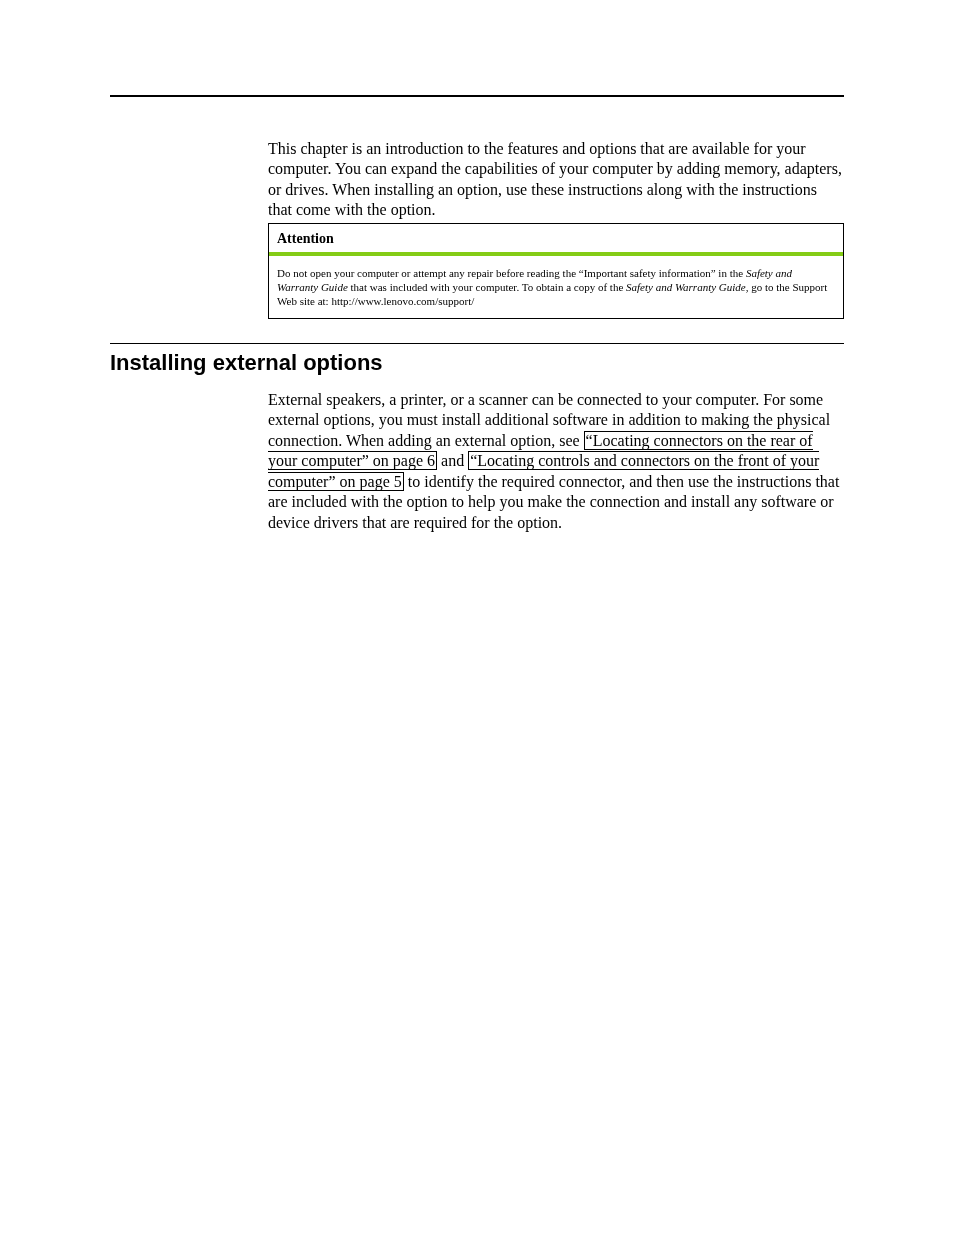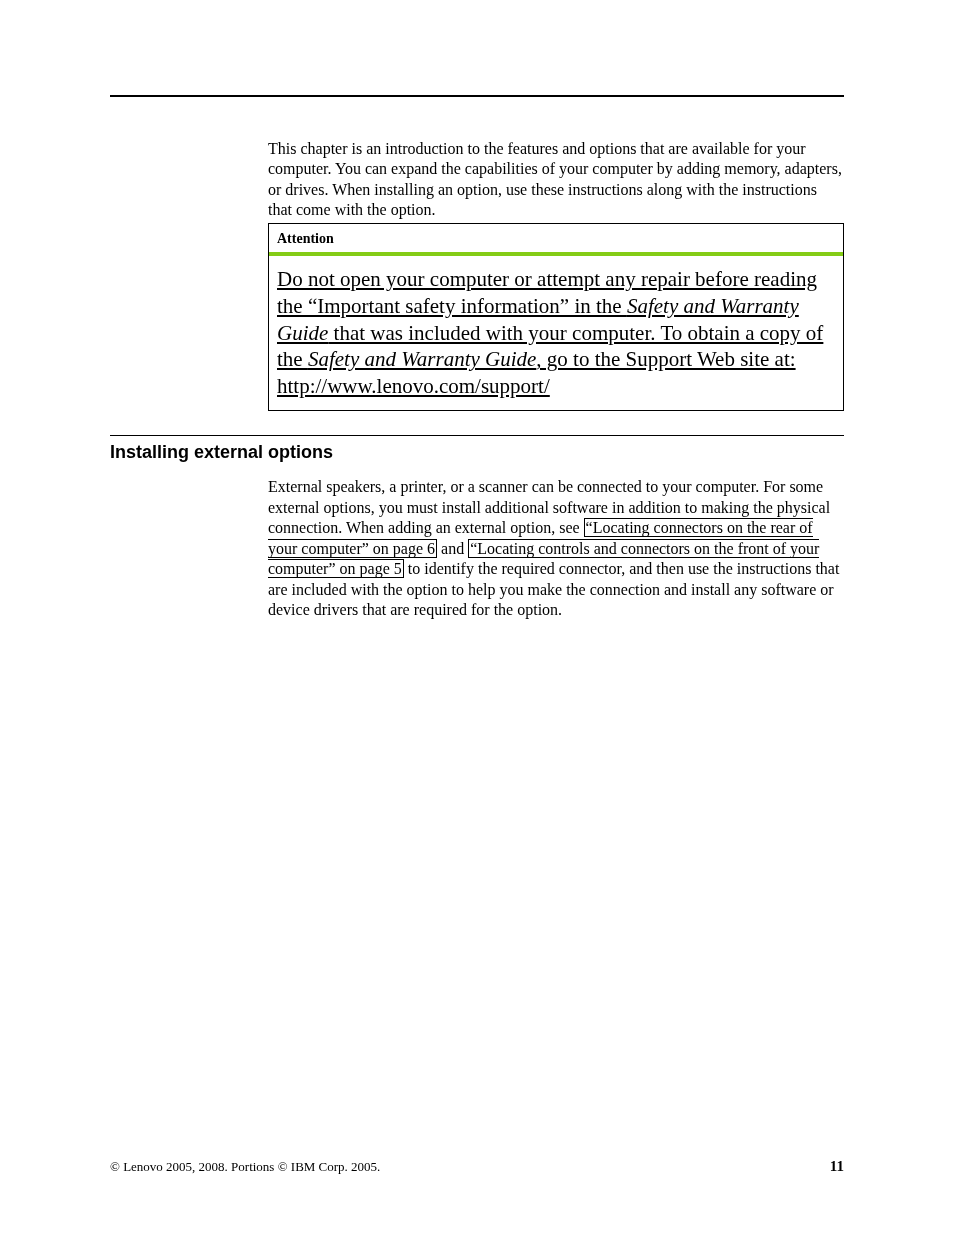--- a/index.html
+++ b/index.html
@@ -42,37 +42,36 @@
   .attention-title {
     font-weight: bold;
     font-size: 14px;
     border-bottom: 4px solid #84cc16;
     padding-bottom: 4px;
     margin: 0 -8px 10px -8px;
     padding-left: 8px;
     padding-right: 8px;
   }
   .attention-body {
-    font-size: 21px;
+    font-size: 11px;
     line-height: 1.28;
-    text-decoration: underline;
   }
   .note-line {
     font-weight: bold;
     font-size: 16px;
     margin-bottom: 14px;
   }
   .section-rule {
     border-top: 1px solid #000;
     margin: 0 0 6px 0;
   }
   .section-title {
     font-family: Arial, Helvetica, sans-serif;
     font-weight: bold;
-    font-size: 18px;
+    font-size: 22px;
     margin: 0 0 14px 0;
   }
   .link-box {
     border: 1px solid #000;
     padding: 0 1px;
     display: inline;
   }
   .footer {
     position: absolute;
     bottom: 60px;
@@ -109,18 +108,14 @@
 
   </div>
 
   <div class="section-rule"></div>
   <h2 class="section-title">Installing external options</h2>
 
   <div class="body-block">
     <span>External speakers, a printer, or a scanner can be connected to your computer. For some external options, you must install additional software in addition to making the physical connection. When adding an external option, see </span><span class="link-box">“Locating connectors on the rear of your computer” on page 6</span><span> and </span><span class="link-box">“Locating controls and connectors on the front of your computer” on page 5</span><span> to identify the required connector, and then use the instructions that are included with the option to help you make the connection and install any software or device drivers that are required for the option.</span>
   </div>
 
-  <div class="footer">
-    <span>© Lenovo 2005, 2008. Portions © IBM Corp. 2005.</span>
-    <span class="page-num">11</span>
-  </div>
 
 </div>
 
 </body></html>

